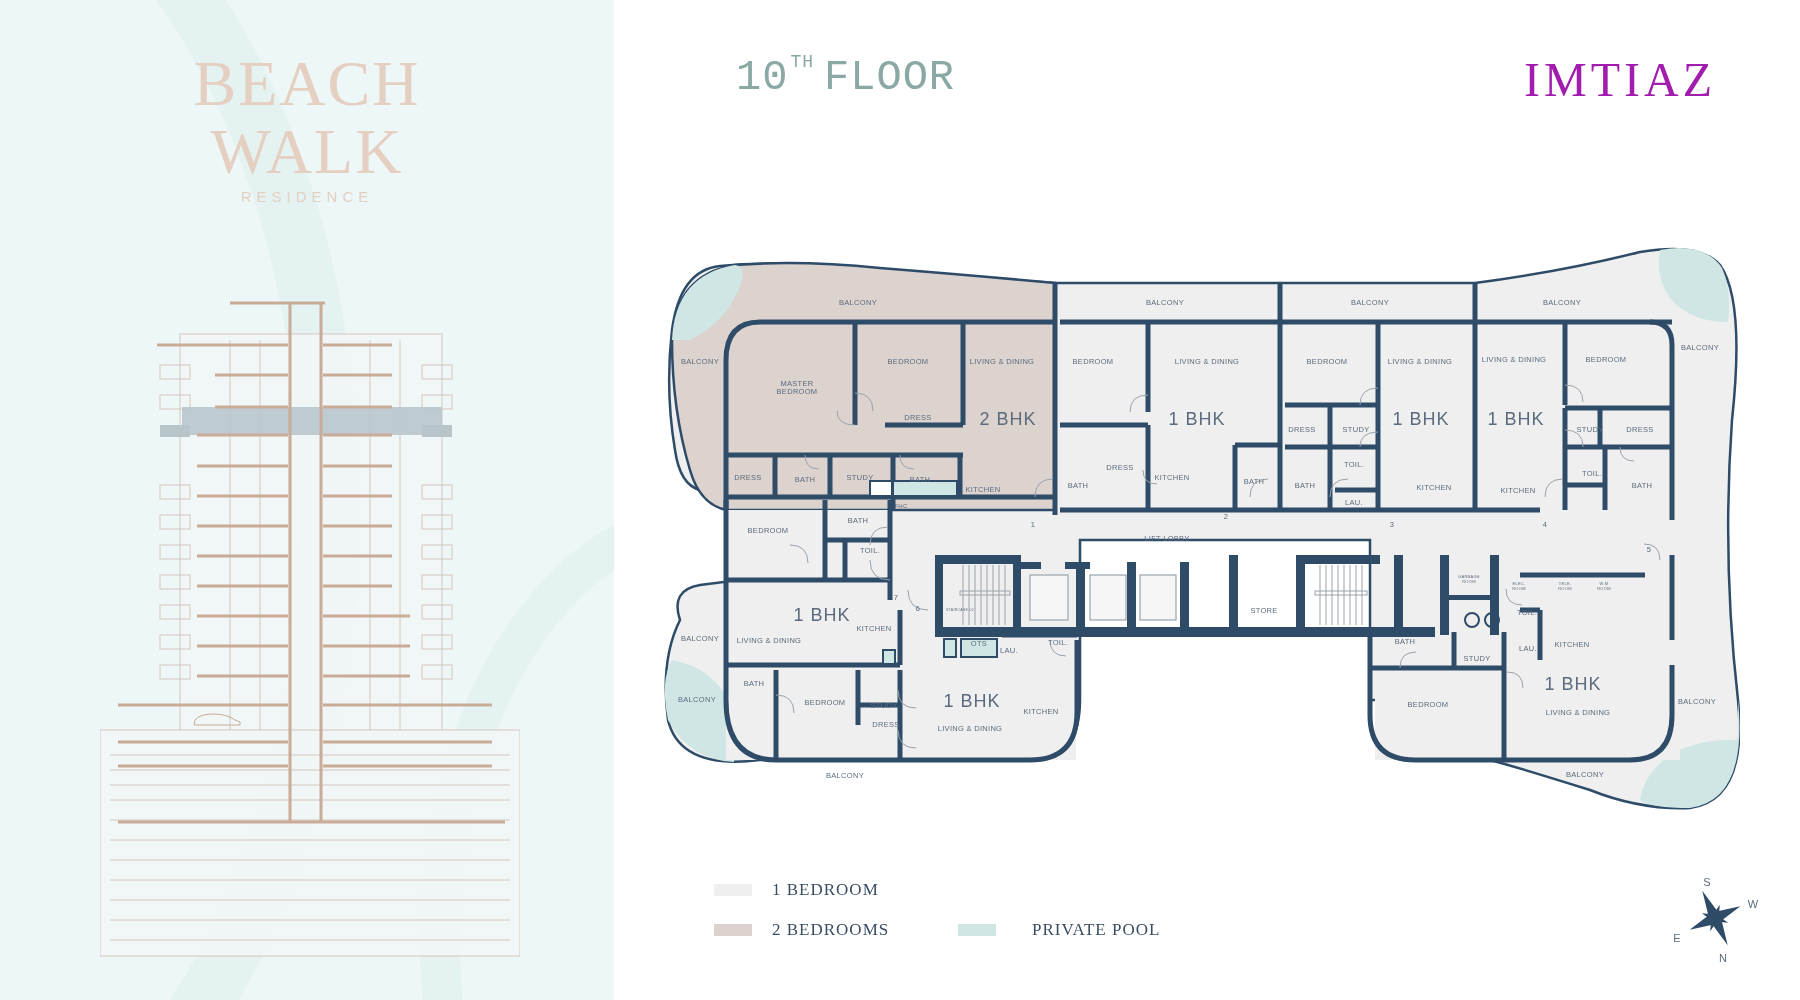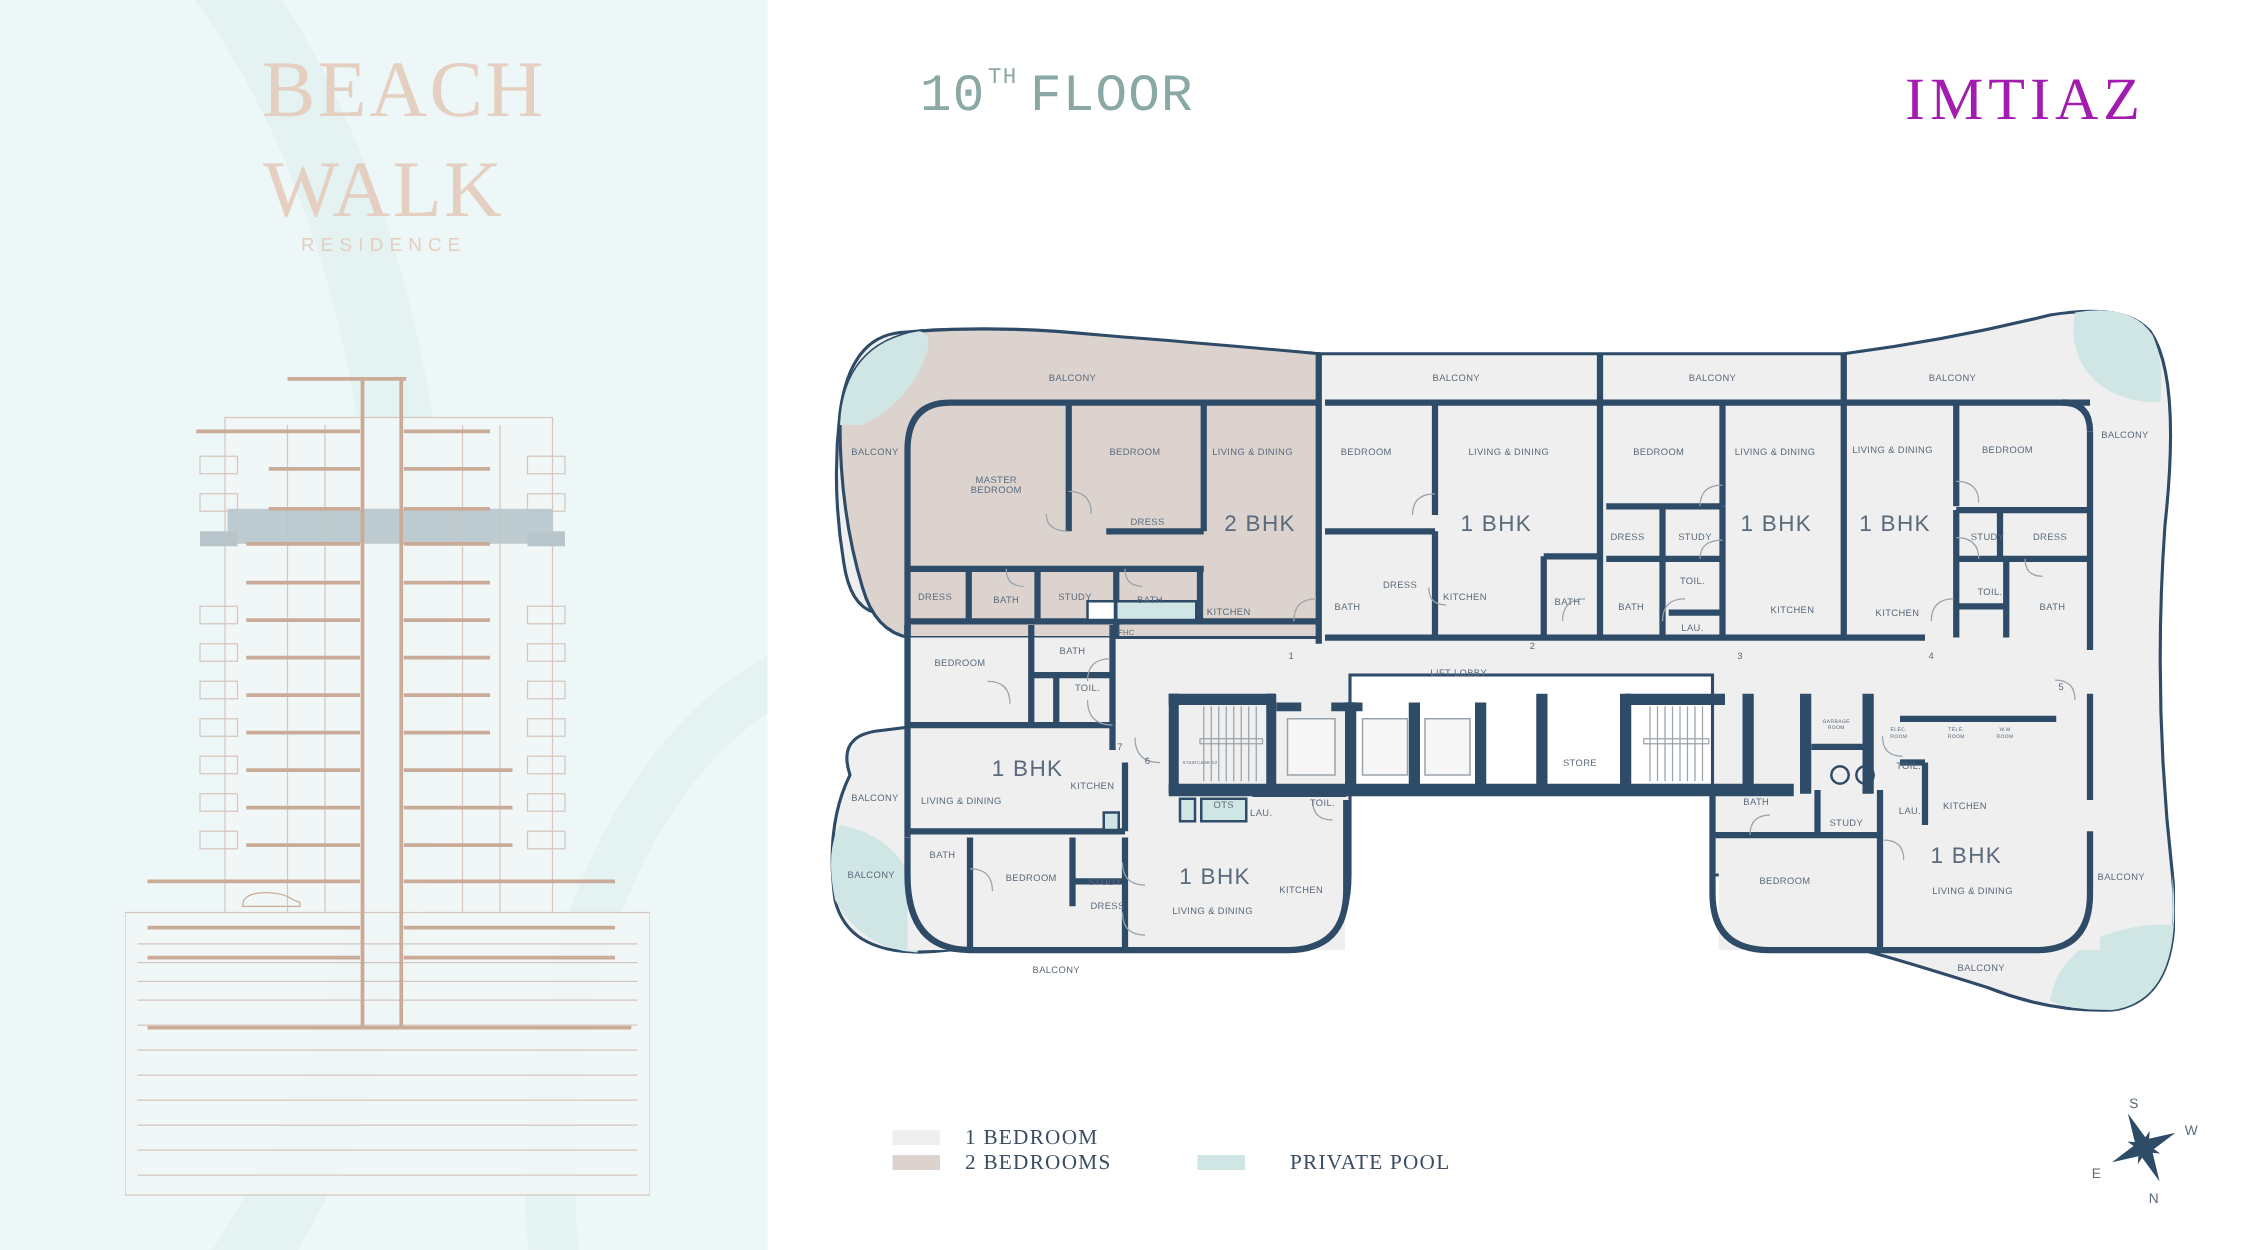--- a/index.html
+++ b/index.html
@@ -1,20 +1,20 @@
 <!DOCTYPE html>
 <html><head>
   <meta charset="utf-8">
   <style>
     html, body { margin: 0; padding: 0; }
     body { width: 1800px; height: 1000px; position: relative; overflow: hidden; background: #ffffff; font-family: "Liberation Sans", sans-serif; }
     .left-panel { position: absolute; left: 0; top: 0; width: 614px; height: 1000px; background: #eef7f7; overflow: hidden; }
     .left-panel .wave { position: absolute; border-radius: 50%; border: 60px solid rgba(220,238,238,0.55); }
     .brand { position: absolute; left: 0; width: 614px; text-align: center; color: #e4cfc1; font-family: "Liberation Serif", "DejaVu Serif", serif; }
-    .brand-line1 { top: 40px; font-size: 64px; letter-spacing: 2px; line-height: 64px; padding-left: 16px; }
+    .brand-line1 { top: 52px; font-size: 64px; letter-spacing: 2px; line-height: 64px; }
     .brand-line2 { top: 120px; font-size: 64px; letter-spacing: 2px; line-height: 64px; }
     .brand-sub { top: 188px; font-size: 15px; letter-spacing: 5px; font-family: "Liberation Sans", sans-serif; }
     .elevation { position: absolute; left: 100px; top: 300px; width: 420px; height: 660px; }
     .floor-title { position: absolute; left: 736px; top: 52px; color: #8aa9a5; font-family: Liberation Mono, monospace; font-size: 42px; letter-spacing: 1px; text-align: center; }
     .floor-title sup { font-size: 18px; vertical-align: 22px; margin-left: 2px; margin-right: 10px; }
     .logo { position: absolute; left: 1524px; top: 52px; color: #a21caf; font-family: "Liberation Serif", serif; font-size: 48px; letter-spacing: 4px; }
     .plan { position: absolute; left: 660px; top: 240px; width: 1080px; height: 590px; }
     .legend { position: absolute; left: 714px; top: 880px; width: 600px; height: 80px; }
     .legend-item { position: absolute; display: flex; align-items: center; }
     .swatch { width: 38px; height: 12px; margin-right: 20px; }
@@ -412,21 +412,21 @@
     <text x="1197" y="425">1 BHK</text>
     <text x="1421" y="425">1 BHK</text>
     <text x="1516" y="425">1 BHK</text>
     <text x="822" y="621">1 BHK</text>
     <text x="972" y="707">1 BHK</text>
     <text x="1573" y="690">1 BHK</text>
   </g>
 </svg>
 
 <div class="legend">
-  <div class="legend-item" style="left:0; top:0;margin-top:20px;">
+  <div class="legend-item" style="left:0; top:0;">
     <div class="swatch" style="background:#efefef;"></div>
     <span class="legend-label">1 BEDROOM</span>
   </div>
   <div class="legend-item" style="left:0; top:40px;">
     <div class="swatch" style="background:#dcd3cf;"></div>
     <span class="legend-label">2 BEDROOMS</span>
   </div>
   <div class="legend-item" style="left:244px; top:40px;gap:16px;">
     <div class="swatch" style="background:#cfe6e4;"></div>
     <span class="legend-label">PRIVATE POOL</span>

